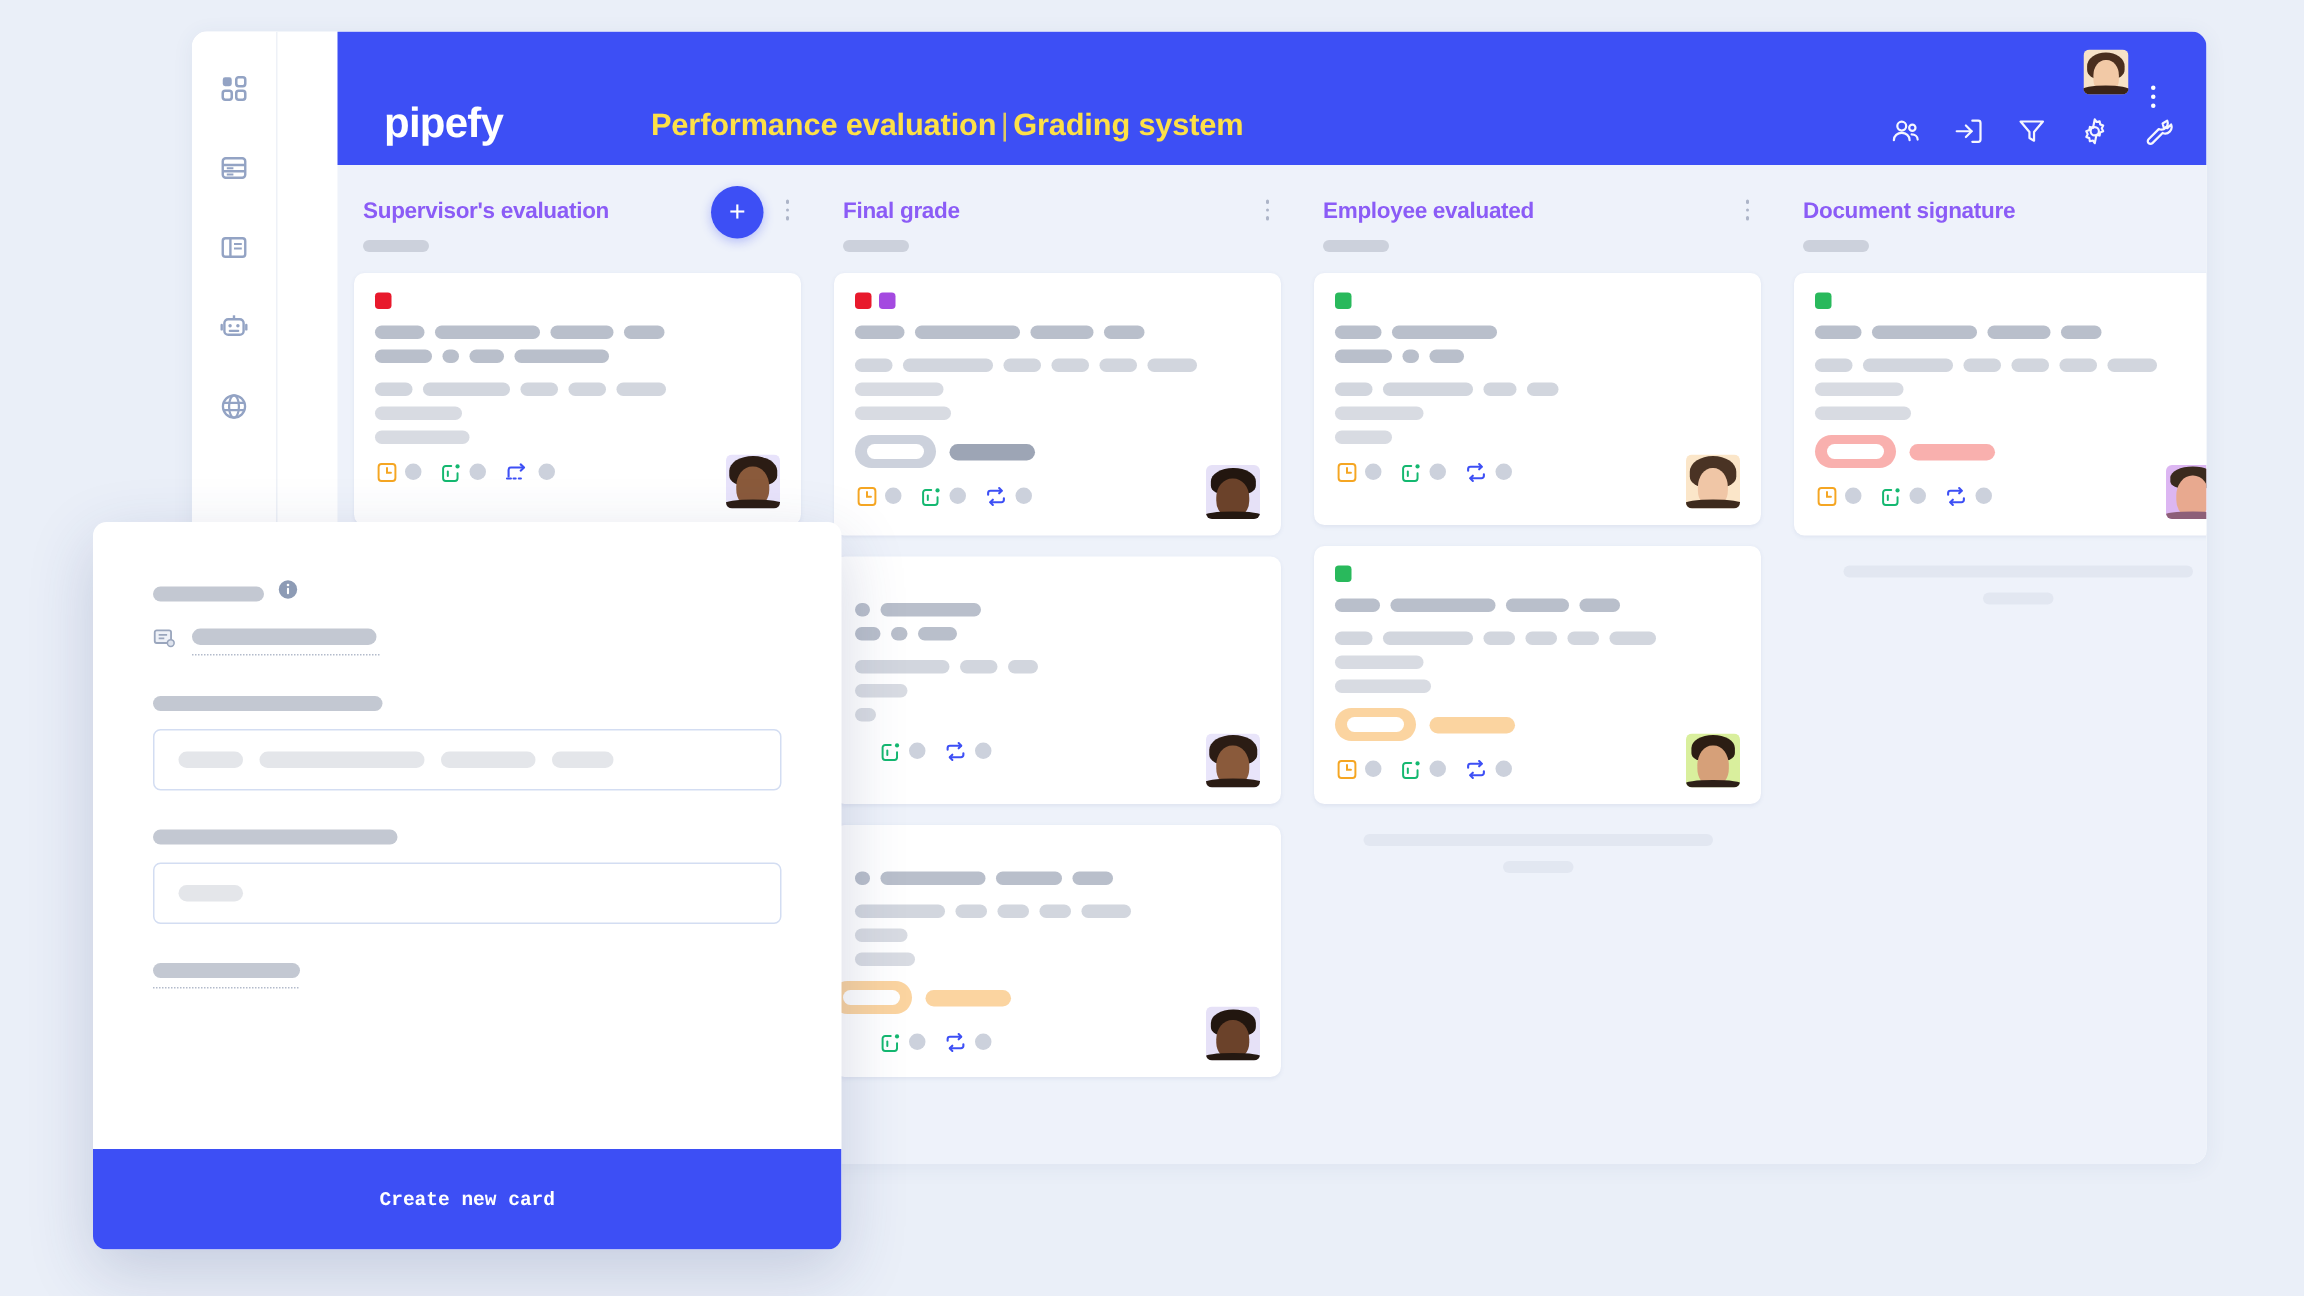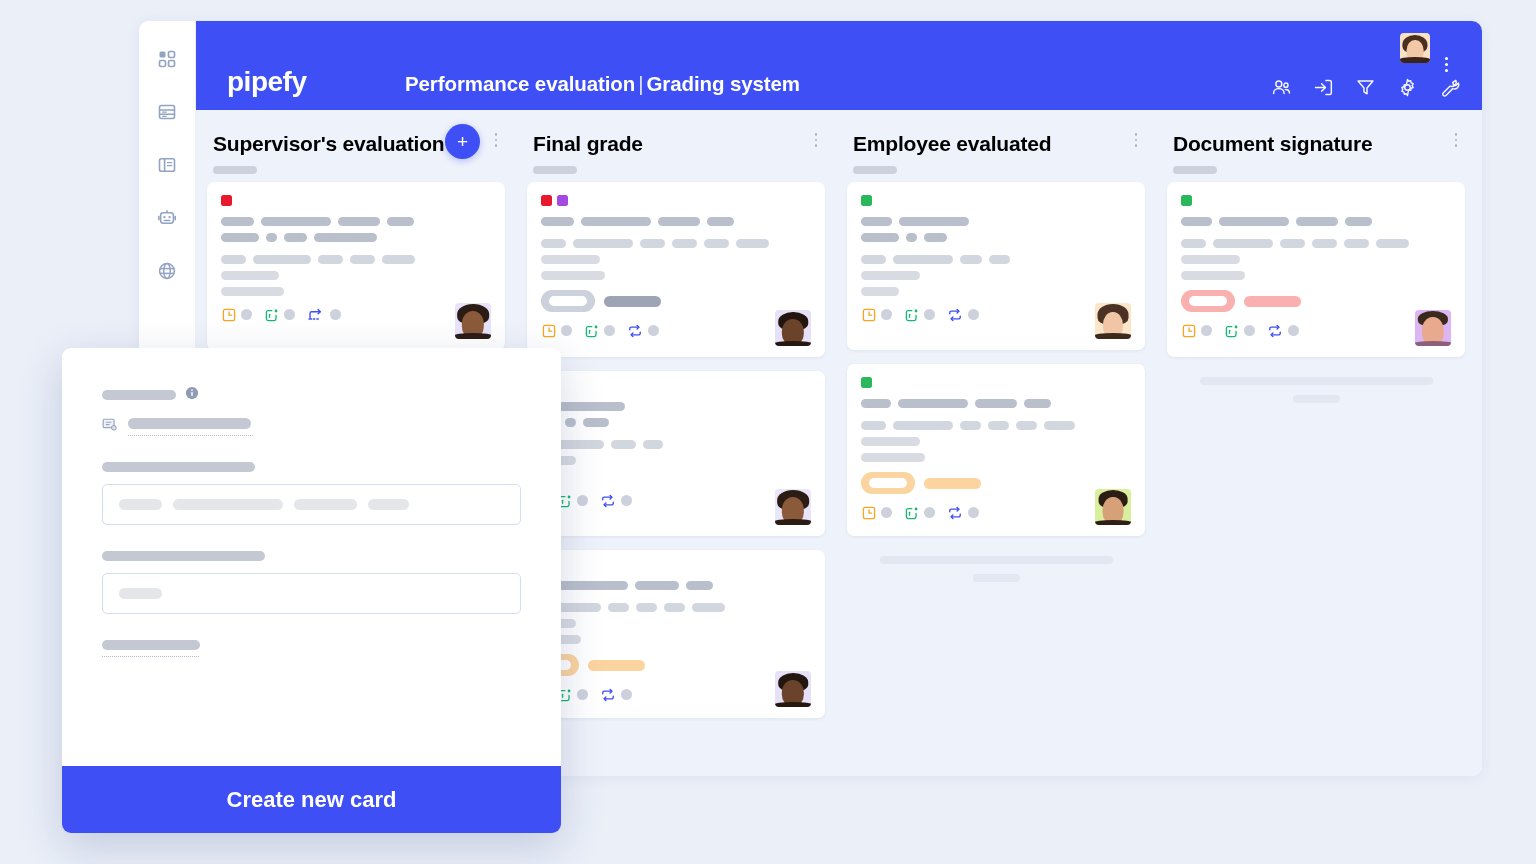--- a/index.html
+++ b/index.html
@@ -6,27 +6,28 @@
   html, body {
     width: 1536px; height: 864px;
     background: #eaeff8;
     font-family: "Liberation Sans", sans-serif;
     overflow: hidden;
   }
 
   
   #app-shell {
     position: absolute;
-    left: 139px; top: 21px;
+    left: 128px; top: 21px;
     width: 1343px; height: 755px;
     background: #ffffff;
     border-radius: 10px;
     box-shadow: 0 2px 14px rgba(60,80,130,0.07);
     overflow: hidden;
     display: flex;
+    gap: 40px;
   }
 
   
   #rail {
     width: 57px; height: 100%;
     background: #ffffff;
     border-right: 1px solid #eef1f7;
     display: flex; flex-direction: column;
     align-items: center;
     padding-top: 24px;
@@ -57,21 +58,21 @@
     left: 31px; top: 47px;
     font-size: 28px;
     font-weight: 700;
     letter-spacing: -0.5px;
     color: #fff;
     line-height: 1;
   }
   #board-title {
     position: absolute;
     left: 209px; top: 51px;
-    color: #ffffff;
+    color: #fde047;
     font-size: 20.5px;
     font-weight: 700;
     letter-spacing: -0.1px;
     white-space: nowrap;
   }
   #board-title .sep { font-weight: 400; opacity: .85; padding: 0 3px; }
   #avatar-top {
     position: absolute;
     right: 52px; top: 12px;
     width: 30px; height: 30px;
@@ -108,23 +109,23 @@
     flex: 0 0 320px;
     position: relative;
     padding: 0 11px;
   }
   .col-head {
     position: relative;
     padding: 22px 5px 0 6px;
     height: 72px;
   }
   .col-title {
-    font-size: 21px;
+    font-size: 15px;
     font-weight: 700;
-    color: #000000;
+    color: #8b5cf6;
     letter-spacing: -0.2px;
     white-space: nowrap;
     display: inline-block;
     vertical-align: middle;
   }
   .col-sub {
     width: 44px; height: 8px;
     border-radius: 4px;
     background: #ccd1dc;
     margin-top: 10px;
@@ -238,25 +239,25 @@
     gap: 11px;
   }
   .input-box.tall { height: 41px; }
   .ibar { height: 11px; border-radius: 6px; background: #e4e6ea; }
   #create-btn {
     position: absolute;
     left: 0; bottom: 0;
     width: 100%; height: 67px;
     background: #3d4ff5;
     color: #fff;
-    font-size: 22px; font-weight: 700;
+    font-size: 13px; font-weight: 700;
     display: flex; align-items: center; justify-content: center;
     cursor: pointer;
     border: none;
-    font-family: Liberation Sans, sans-serif;
+    font-family: Liberation Mono, monospace;
   }
 
   
   .face { width: 100%; height: 100%; position: relative; }
   .face .bg { position:absolute; inset:0; }
   .face .head {
     position: absolute; left: 50%; top: 26%;
     width: 62%; height: 78%;
     transform: translateX(-50%);
     border-radius: 48% 48% 42% 42%;

